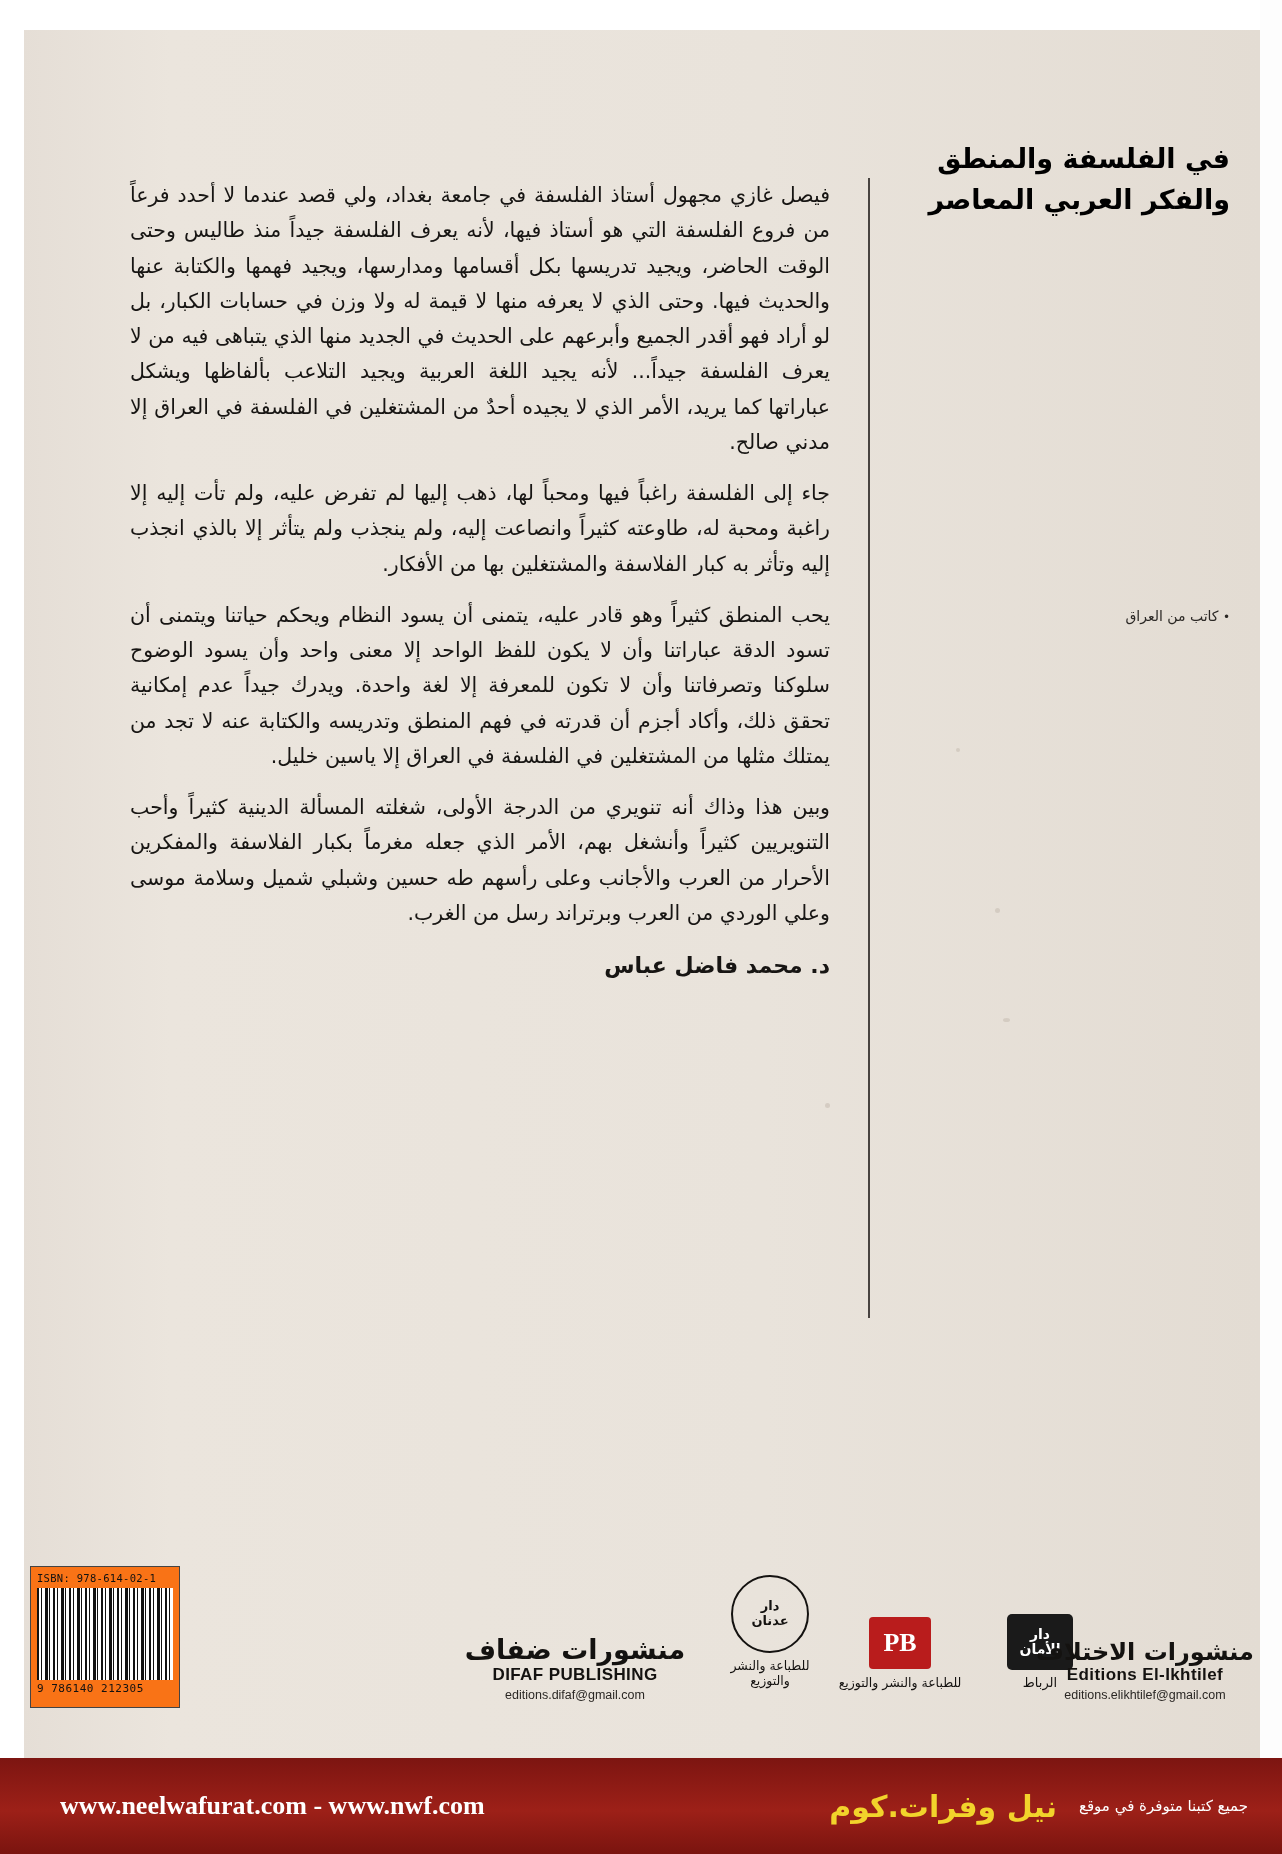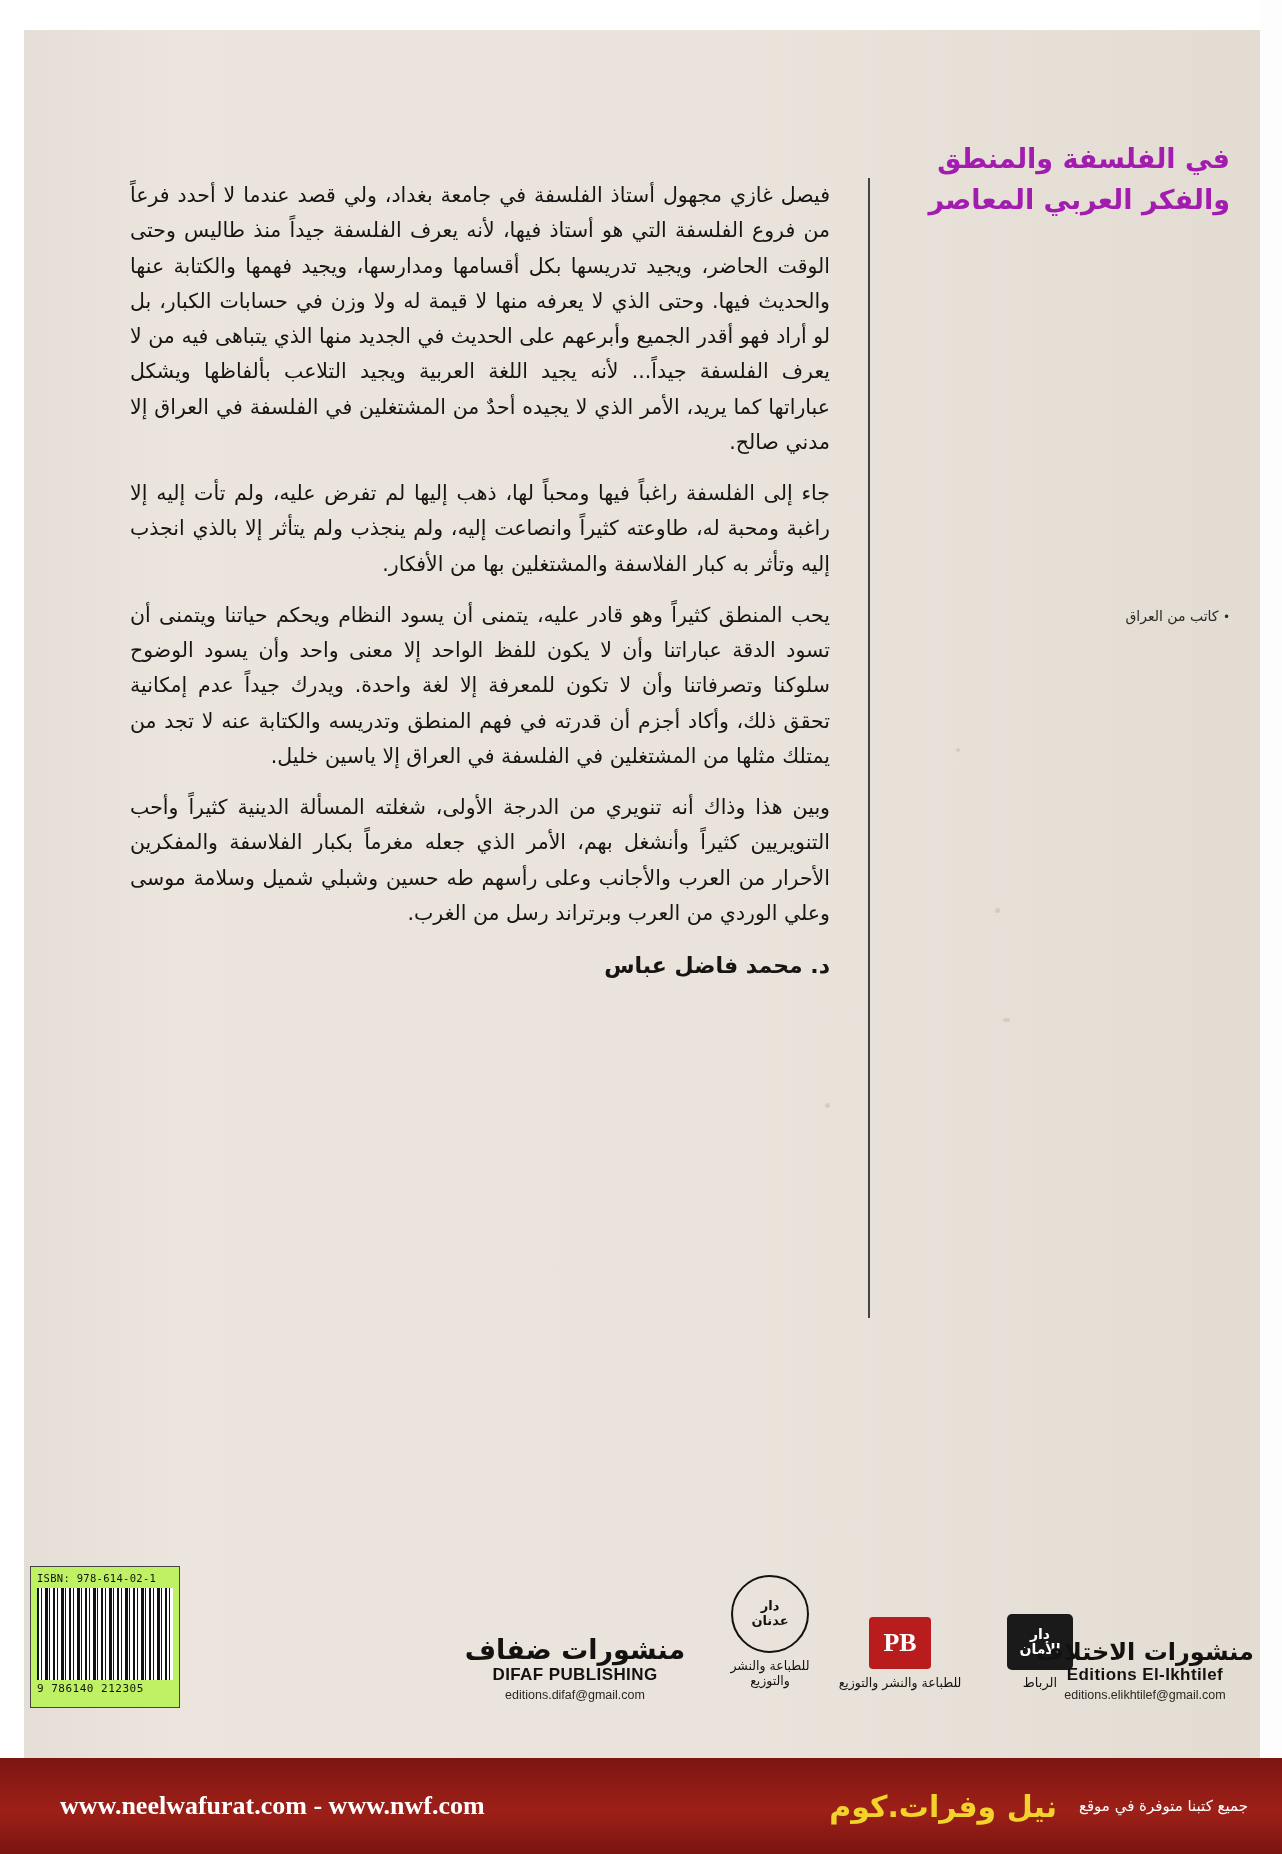--- a/index.html
+++ b/index.html
@@ -51,21 +51,21 @@
   
   .right-col {
     position: absolute;
     right: 30px;
     top: 110px;
     width: 330px;
     text-align: right;
     direction: rtl;
   }
   .book-title {
-    color: #a21caf;
+    color: #000000;
     font-weight: bold;
     font-size: 27px;
     line-height: 1.52;
     letter-spacing: -0.5px;
     margin: 0;
   }
   .author-block {
     position: absolute;
     right: 30px;
     top: 580px;
@@ -132,21 +132,21 @@
     height: 150px;
   }
 
   
   .barcode-box {
     position: absolute;
     right: 1080px;
     bottom: 0px;
     width: 150px;
     height: 142px;
-    background: #bef264;
+    background: #f97316;
     border: 1px solid #444;
     box-sizing: border-box;
     padding: 5px 6px 2px 6px;
   }
   .barcode-isbn {
     font-family: "DejaVu Sans Mono", monospace;
     font-size: 10.5px;
     letter-spacing: 0.3px;
     color: #111;
     direction: ltr;

